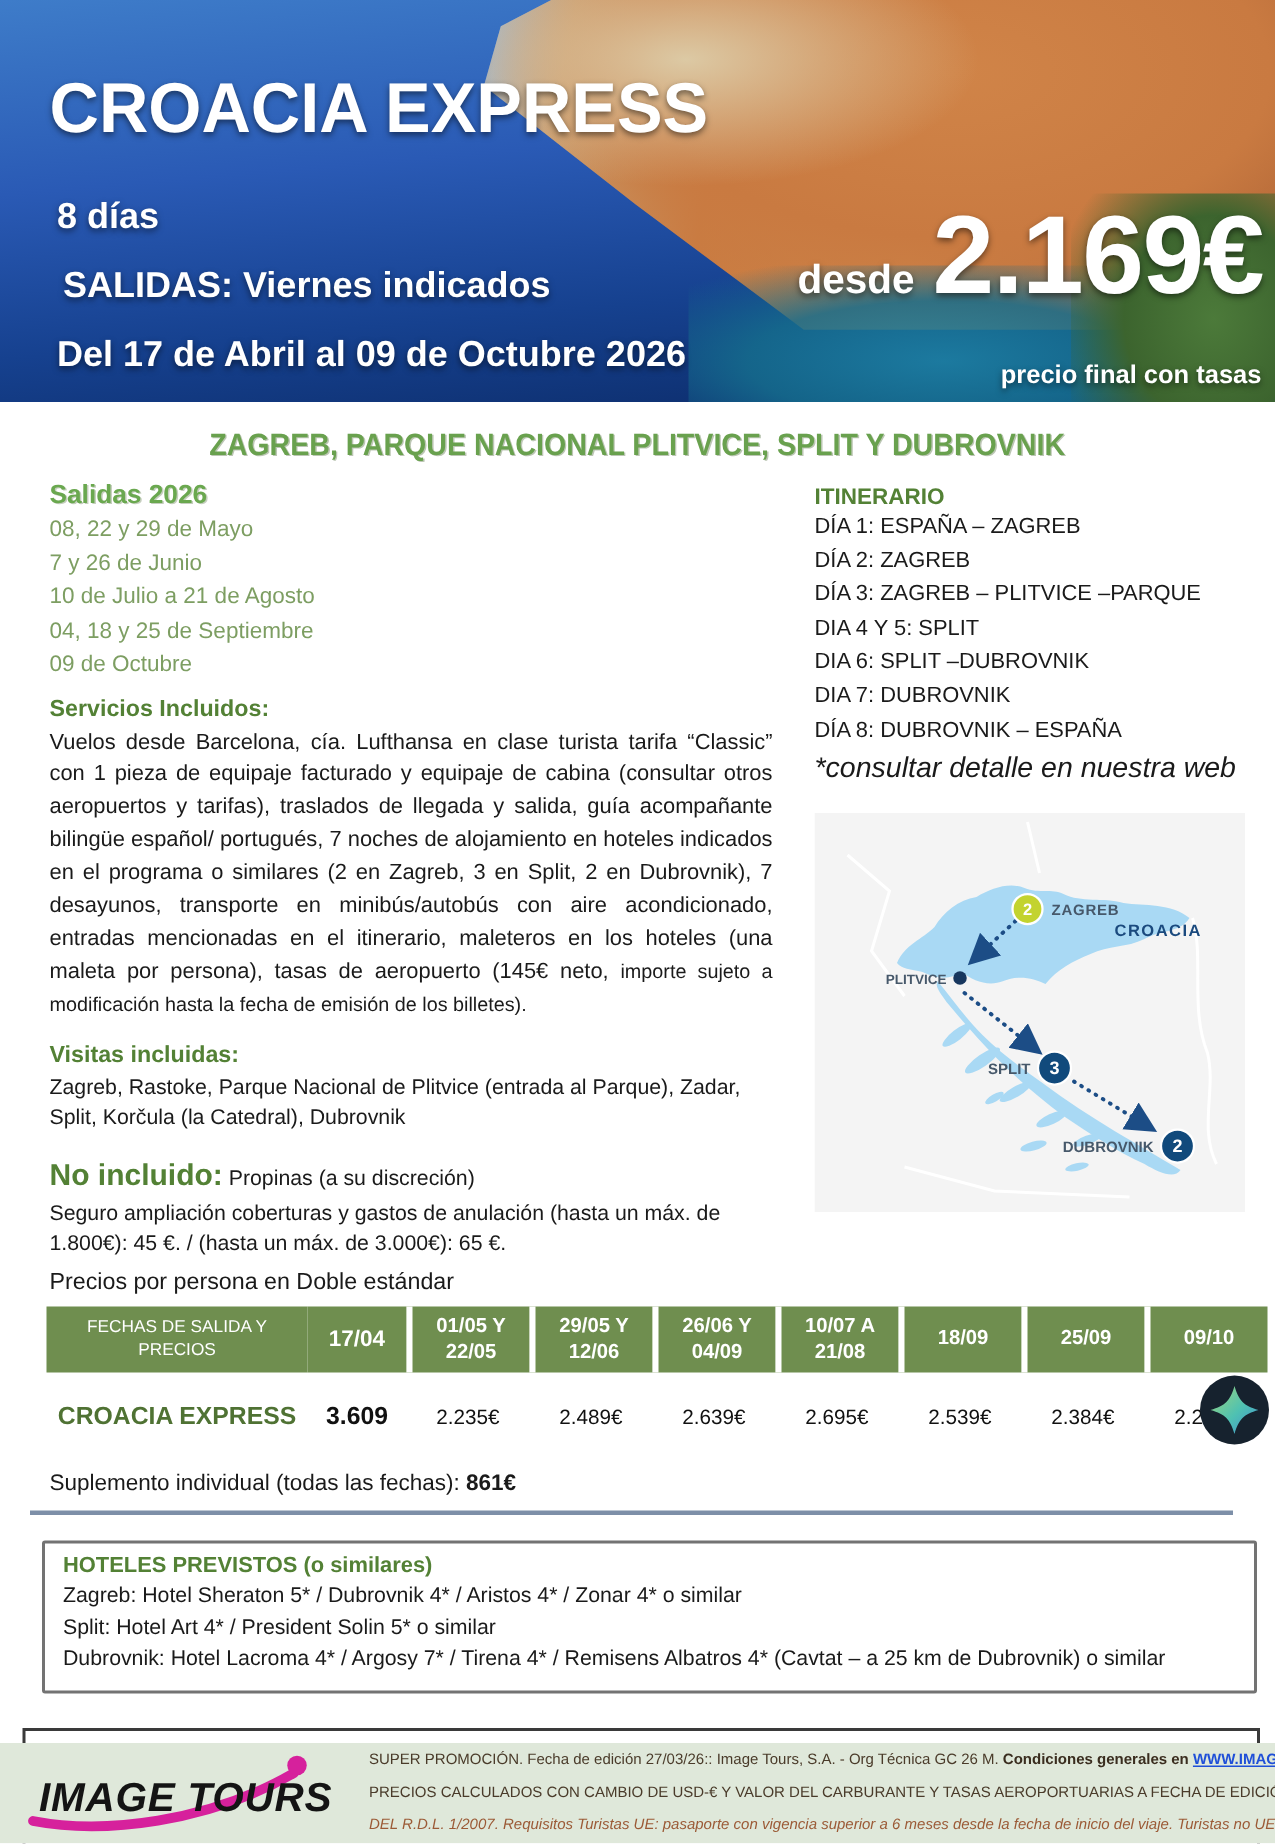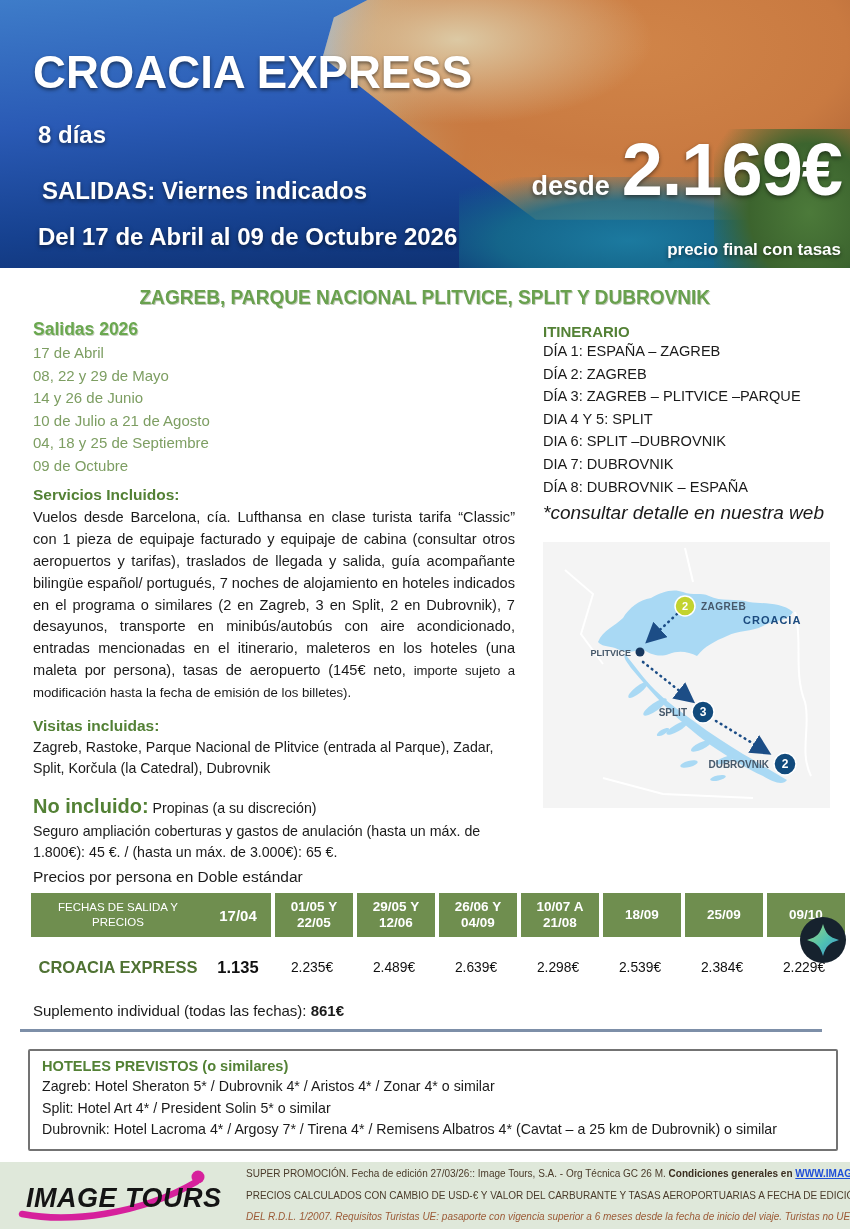--- a/index.html
+++ b/index.html
@@ -15,21 +15,21 @@
       radial-gradient(ellipse 420px 220px at 62% 22%,#d08448 0%,#c97a41 50%,rgba(201,122,65,0) 78%),
       linear-gradient(100deg,rgba(60,110,180,.0) 0%,#9cb6cf 8%,#c8a87c 16%,#c97c42 34%,#cd8449 58%,#b96c3a 82%,#a85f34 100%);
     clip-path:polygon(14% 0,100% 0,100% 100%,44% 100%,24% 62%,6% 26%,8% 8%);}
   .hero .harbor{position:absolute;bottom:0;right:6%;width:40%;height:34%;
     background:radial-gradient(ellipse 70% 80% at 50% 70%,#1e86a6 0%,#156d8d 55%,rgba(21,109,141,0) 100%);opacity:.85;}
   .hero .trees{position:absolute;bottom:0;right:0;width:16%;height:52%;
     background:radial-gradient(ellipse 80% 90% at 70% 60%,#4c7a3a 0%,#3c642e 55%,rgba(60,100,46,0) 100%);}
   .hero-text{position:absolute;color:#fff;text-shadow:0 2px 4px rgba(0,0,0,.5);white-space:nowrap;}
   .hero-title{left:33px;top:44px;font-size:47px;font-weight:800;letter-spacing:0;transform:scaleX(.97);transform-origin:left;}
   .hero-line{font-size:24px;font-weight:700;}
-  .hl-1{left:38px;top:121px;}
+  .hl-1{left:38px;top:131px;}
   .hl-2{left:42px;top:177px;}
   .hl-3{left:38px;top:223px;}
   .hero-price{position:absolute;right:8px;top:136px;display:flex;align-items:baseline;color:#fff;text-shadow:0 2px 4px rgba(0,0,0,.5);}
   .hero-price .desde{font-size:27px;font-weight:700;margin-right:12px;}
   .hero-price .big{font-size:74px;font-weight:800;line-height:.92;letter-spacing:-1px;}
   .hero-note{right:9px;top:240px;font-size:17px;font-weight:700;}
 
   
   .subtitle{margin-top:17px;text-align:center;}
   .subtitle span{display:inline-block;color:#69a14e;font-size:20.5px;font-weight:800;transform:scaleX(.93);
@@ -114,23 +114,22 @@
     <div class="hero-text hero-note">precio final con tasas</div>
   </div>
 
   <div class="subtitle">
     <span>ZAGREB, PARQUE NACIONAL PLITVICE, SPLIT Y DUBROVNIK</span>
   </div>
 
   <div class="cols">
     <div class="col-left">
       <div class="salidas-head">Salidas 2026</div>
-      <div class="salidas-item">17 de Abril</div>
       <div class="salidas-item">08, 22 y 29 de Mayo</div>
-      <div class="salidas-item">14 y 26 de Junio</div>
+      <div class="salidas-item">7 y 26 de Junio</div>
       <div class="salidas-item">10 de Julio a 21 de Agosto</div>
       <div class="salidas-item">04, 18 y 25 de Septiembre</div>
       <div class="salidas-item">09 de Octubre</div>
 
       <div class="g-head serv-head">Servicios Incluidos:</div>
       <div class="serv-body"><span>Vuelos desde Barcelona, cía. Lufthansa en clase turista tarifa “Classic” con 1 pieza de equipaje facturado y equipaje de cabina (consultar otros aeropuertos y tarifas), traslados de llegada y salida, guía acompañante bilingüe español/ portugués, 7 noches de alojamiento en hoteles indicados en el programa o similares (2 en Zagreb, 3 en Split, 2 en Dubrovnik), 7 desayunos, transporte en minibús/autobús con aire acondicionado, entradas mencionadas en el itinerario, maleteros en los hoteles (una maleta por persona), tasas de aeropuerto (145€ neto, </span><span class="small">importe sujeto a modificación hasta la fecha de emisión de los billetes).</span></div>
 
       <div class="g-head vis-head">Visitas incluidas:</div>
       <div class="vis-body">Zagreb, Rastoke, Parque Nacional de Plitvice (entrada al Parque), Zadar, Split, Korčula (la Catedral), Dubrovnik</div>
 
@@ -210,25 +209,25 @@
       <div class="pt-h d">01/05 Y 22/05</div>
       <div class="pt-h d">29/05 Y 12/06</div>
       <div class="pt-h d">26/06 Y 04/09</div>
       <div class="pt-h d">10/07 A 21/08</div>
       <div class="pt-h d">18/09</div>
       <div class="pt-h d">25/09</div>
       <div class="pt-h d">09/10</div>
     </div>
     <div class="pt-grid">
       <div class="pt-r name">CROACIA EXPRESS</div>
-      <div class="pt-r v0">1.135</div>
+      <div class="pt-r v0">3.609</div>
       <div class="pt-r v">2.235€</div>
       <div class="pt-r v">2.489€</div>
       <div class="pt-r v">2.639€</div>
-      <div class="pt-r v">2.298€</div>
+      <div class="pt-r v">2.695€</div>
       <div class="pt-r v">2.539€</div>
       <div class="pt-r v">2.384€</div>
       <div class="pt-r v">2.229€</div>
     </div>
   </div>
 
   <div class="supp">
     <span>Suplemento individual (todas las fechas): </span><b>861€</b>
   </div>
   <hr class="divider">

